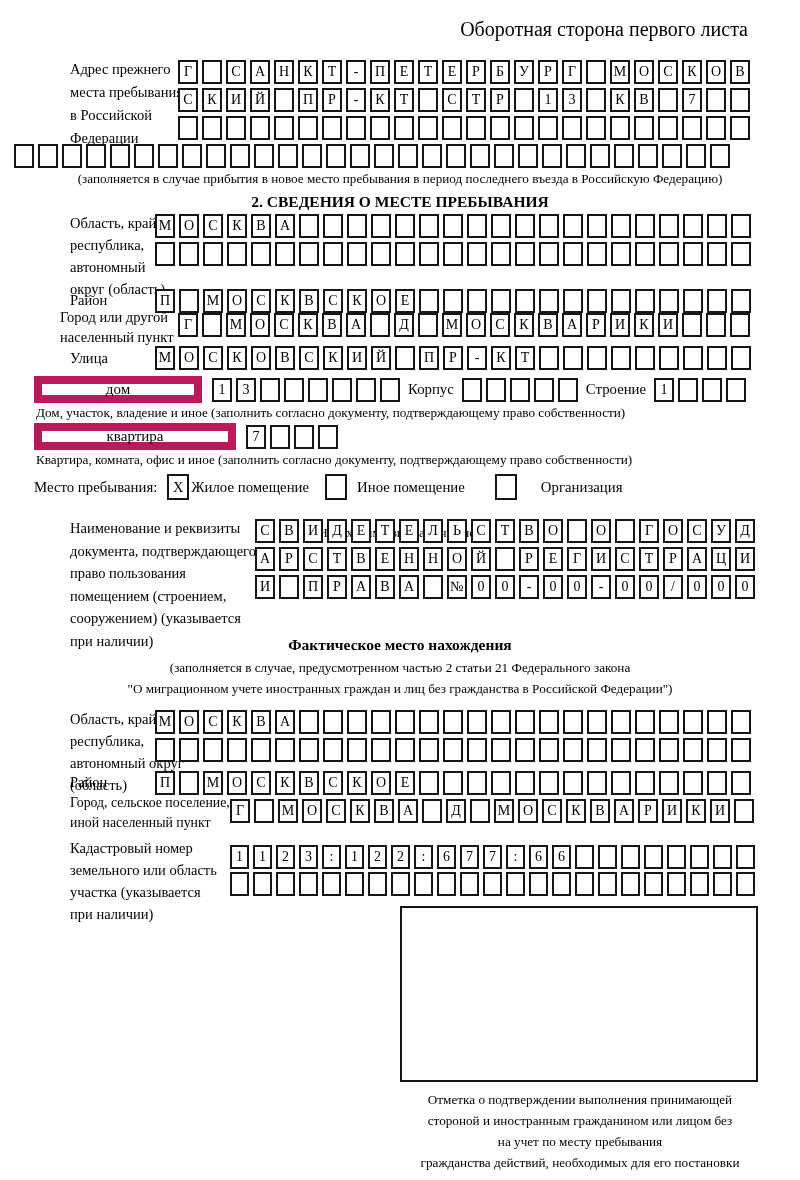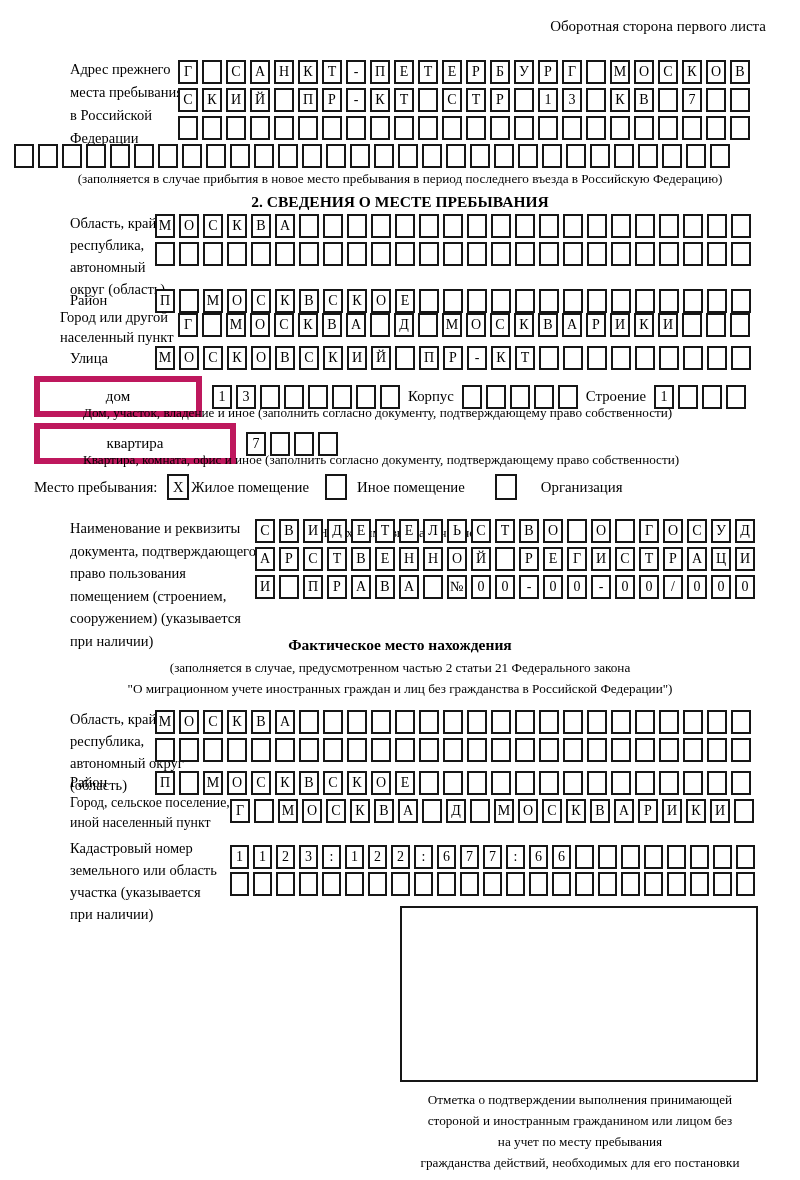--- a/index.html
+++ b/index.html
@@ -1,31 +1,31 @@
 <!DOCTYPE html>
 <html><head>
 <meta charset="utf-8">
 <style>
   html,body{margin:0;padding:0;background:#fff;}
   .page{position:relative;width:800px;height:1180px;background:#fff;color:#000;
         font-family:"Liberation Serif",serif;overflow:hidden;}
-  .corner{position:absolute;top:18px;right:34px;font-size:15px;}
+  .corner{position:absolute;top:18px;right:52px;font-size:20px;}
   .lbl{position:absolute;font-size:14.5px;line-height:22px;white-space:nowrap;}
   .lbl .ln{white-space:nowrap;}
   .lbl1{position:absolute;font-size:14.5px;white-space:nowrap;}
   .cellrow{position:absolute;display:flex;gap:4px;}
   .cells-inline{display:flex;gap:4px;}
   .cell{box-sizing:border-box;flex:0 0 auto;width:20px;height:24px;border:2px solid #161616;
         display:flex;align-items:center;justify-content:center;font-size:14px;background:#fff;}
   .tight .cell{width:19px;}
   .note{position:absolute;left:0;width:100%;text-align:center;font-size:13.2px;}
-  .note-left{position:absolute;font-size:13.2px;white-space:nowrap;margin-left:47px;}
+  .note-left{position:absolute;font-size:13.2px;white-space:nowrap;}
   .title{position:absolute;left:0;width:100%;text-align:center;font-weight:bold;font-size:15.5px;}
   .inline-row{position:absolute;display:flex;align-items:center;}
-  .labelbox{box-sizing:border-box;height:41px;border:6px solid #be185d;display:flex;
+  .labelbox{box-sizing:border-box;height:27px;border:8px solid #be185d;display:flex;
             align-items:center;justify-content:center;font-size:15px;flex:0 0 auto;}
   .cbox{box-sizing:border-box;width:22px;height:26px;border:2px solid #161616;flex:0 0 auto;
         display:flex;align-items:center;justify-content:center;font-size:14.5px;}
   .mtext{font-size:14.8px;white-space:nowrap;}
   .stamp{position:absolute;left:400px;top:906px;width:358px;height:176px;border:2px solid #161616;
          box-sizing:border-box;background:#fff;}
   .caption{position:absolute;left:385px;top:1089px;width:390px;text-align:center;
            font-size:13.2px;line-height:21px;}
 </style>
 </head>

